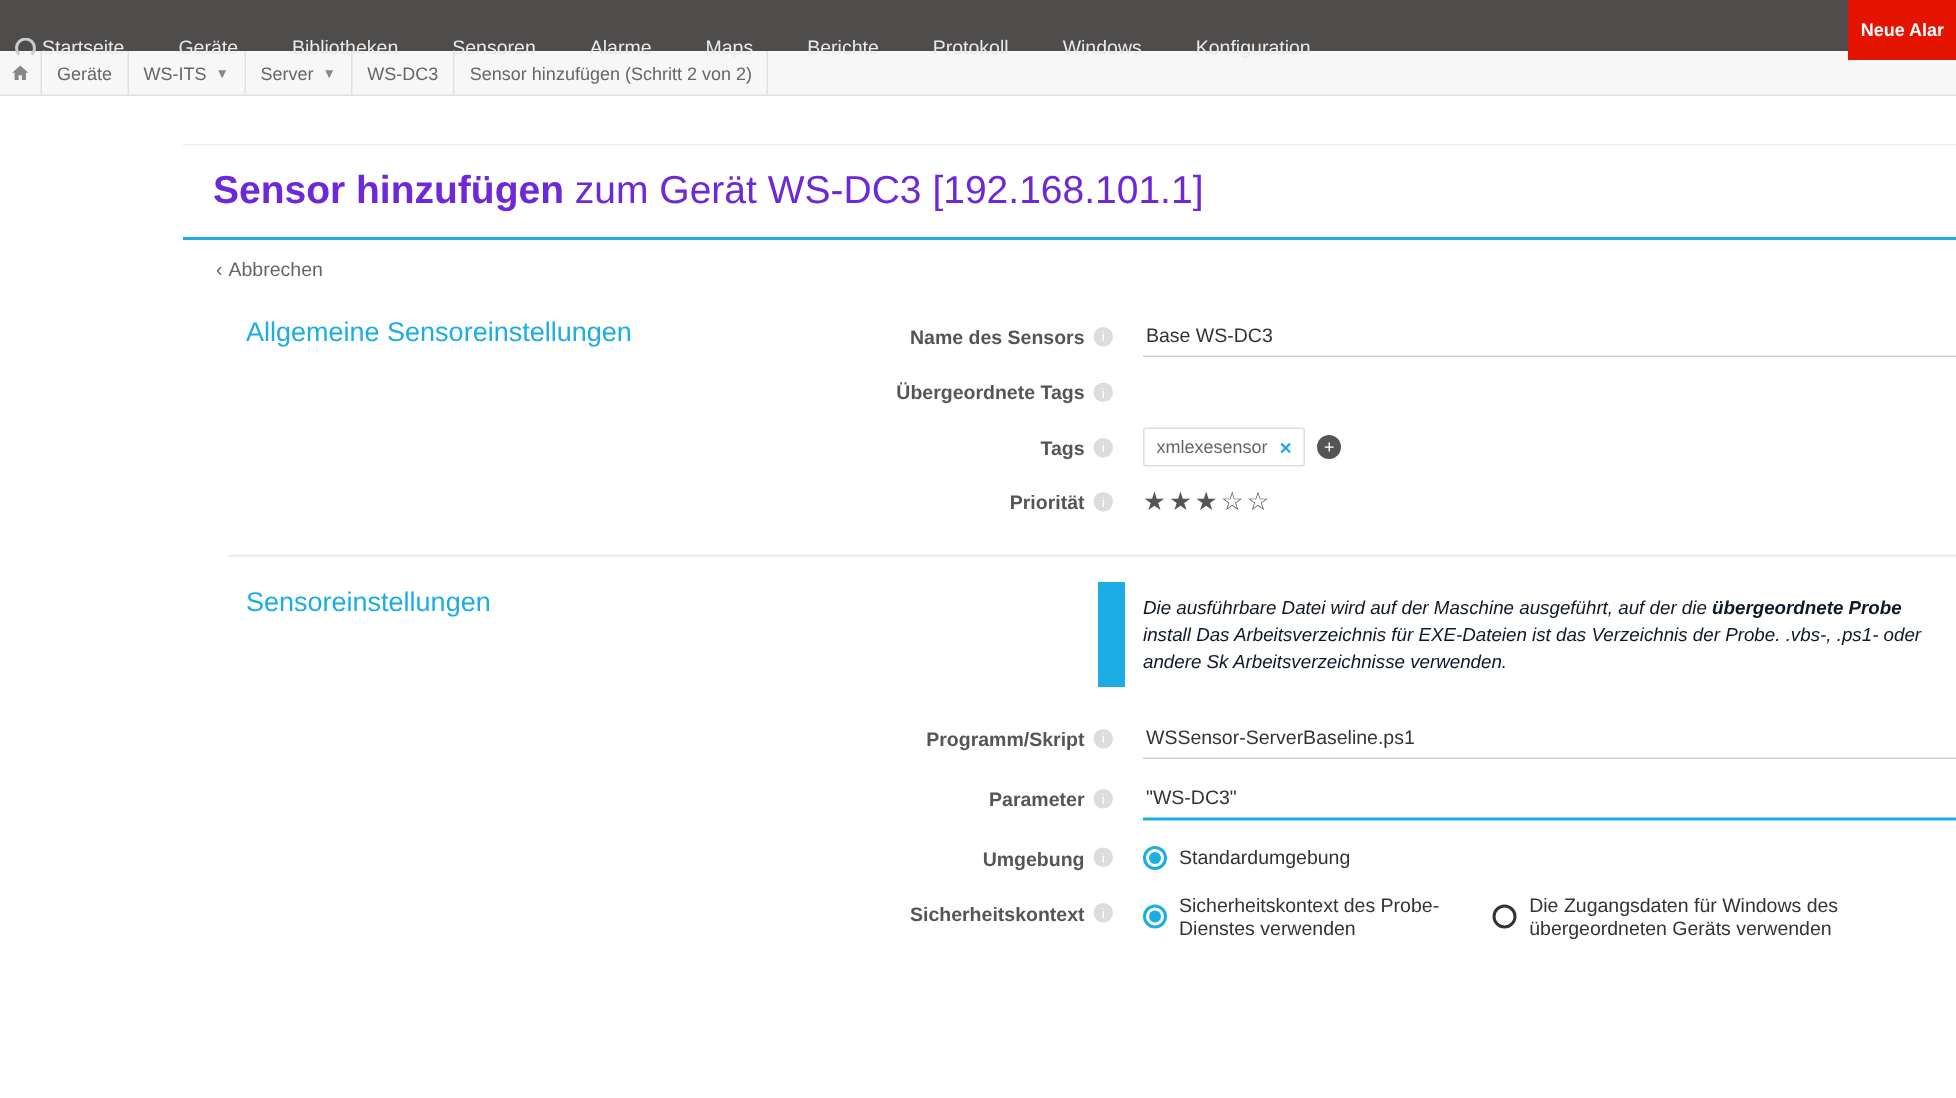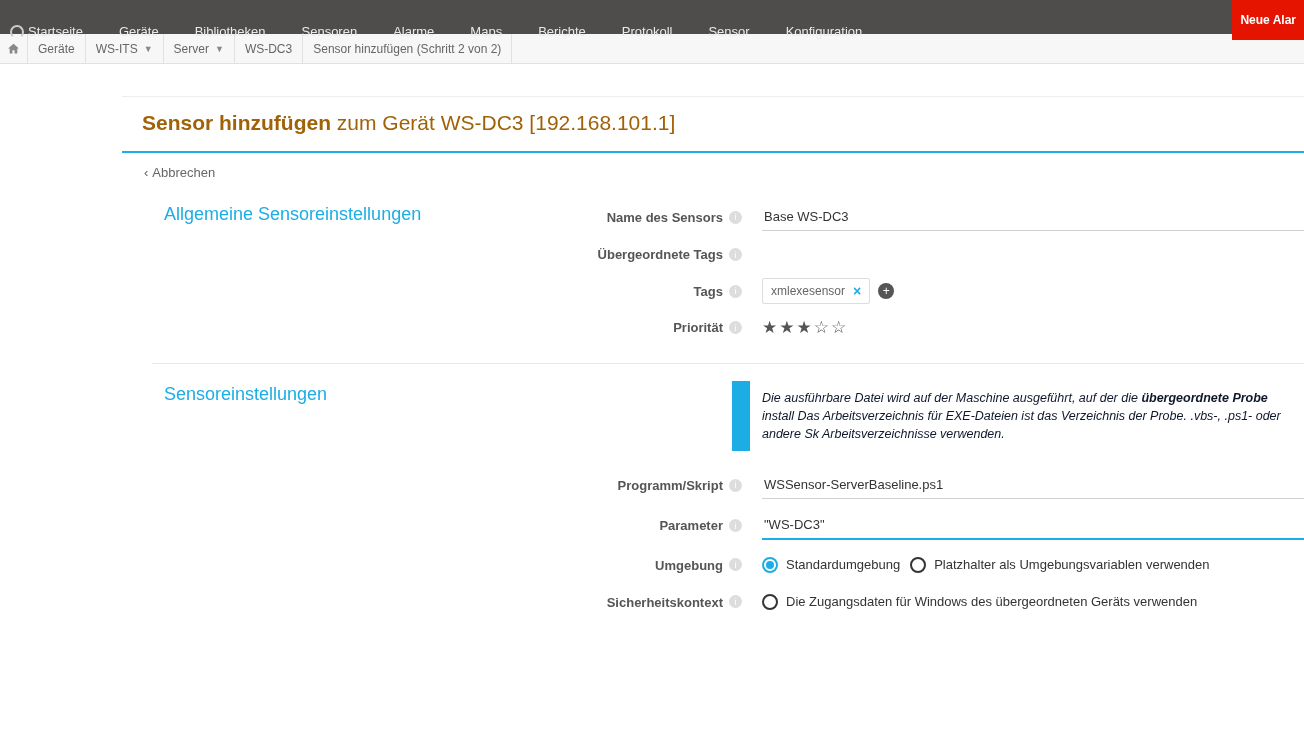--- a/index.html
+++ b/index.html
@@ -8,21 +8,21 @@
 .topnav .logo-icon{width:14px;height:14px;border:2px solid #ccc;border-radius:50%;border-bottom-color:transparent;margin-right:4px;display:inline-block;vertical-align:middle}
 .topnav-item{color:#eaeaea;padding:0 18px;height:44px;display:flex;align-items:flex-end;cursor:pointer;font-size:13px}
 .topnav-item.first{padding-left:4px}
 .alarm-btn{position:absolute;right:0;top:0;height:40px;background:#e51400;color:#fff;padding:0 8px;display:flex;align-items:center;font-size:12px;font-weight:600;cursor:pointer}
 .breadcrumb{height:30px;background:#f7f7f7;border-bottom:1px solid #e1e1e1;display:flex;align-items:center;font-size:12px;color:#666}
 .bc-item{padding:0 10px;height:30px;display:flex;align-items:center;border-right:1px solid #e1e1e1;cursor:pointer;gap:6px}
 .bc-home{width:28px;justify-content:center;padding:0}
 .bc-caret{font-size:9px;color:#888}
 .page{margin-left:122px;margin-top:32px;border-top:1px solid #eee;background:#fff;padding-bottom:40px}
 .page-header{padding:14px 20px 16px;border-bottom:2px solid #1CADE4}
-.page-title{font-size:21px;font-weight:400;color:#a16207}
+.page-title{font-size:26px;font-weight:400;color:#6d28d9}
 .page-title .bold{font-weight:700}
 .back-row{padding:12px 22px;color:#666;font-size:13px;cursor:pointer}
 .back-row .chev{font-size:13px;margin-right:4px}
 .section-head{color:#1CADE4;font-size:18px;font-weight:400;padding:12px 0 10px 42px}
 .form-grid{display:grid;grid-template-columns:600px 1fr;padding-left:30px}
 .form-row{display:contents}
 .form-label{grid-column:1;display:flex;justify-content:flex-end;align-items:center;padding:10px 10px 10px 0;color:#555;font-size:13px;font-weight:600;gap:6px}
 .form-label .info-icon{width:13px;height:13px;border-radius:50%;background:#ddd;color:#fff;font-size:9px;display:inline-flex;align-items:center;justify-content:center;font-weight:400}
 .form-control{grid-column:2;padding:6px 0 6px 10px;display:flex;align-items:center;flex-wrap:wrap;gap:8px}
 .text-input{border:none;border-bottom:1px solid #d0d0d0;padding:6px 2px;font-size:13px;color:#333;width:100%;max-width:560px;outline:none}
@@ -68,21 +68,21 @@
   <div class="topnav-item">
       <span>Maps</span>
     </div>
   <div class="topnav-item">
       <span>Berichte</span>
     </div>
   <div class="topnav-item">
       <span>Protokoll</span>
     </div>
   <div class="topnav-item">
-      <span>Sensor</span>
+      <span>Windows</span>
     </div>
   <div class="topnav-item">
       <span>Konfiguration</span>
     </div>
   <div class="alarm-btn">
       <span>Neue Alar</span>
     </div>
 </div>
 
 <div class="breadcrumb">
@@ -200,34 +200,34 @@
       <div class="form-label" style="align-items:flex-start;padding-top:12px">
           <span>Umgebung</span>
           <span class="info-icon">i</span>
         </div>
       <div class="form-control">
         <div class="radio-group">
           <label class="radio-item">
               <span class="radio checked"></span>
               <span>Standardumgebung</span>
             </label>
-          <label class="radio-item">
-              <span class="radio"></span>
-              <span>Platzhalter als Umgebungsvariablen verwenden</span>
-            </label>
         </div>
       </div>
     </div>
     <div class="form-row">
       <div class="form-label" style="align-items:flex-start;padding-top:12px">
           <span>Sicherheitskontext</span>
           <span class="info-icon">i</span>
         </div>
       <div class="form-control">
         <div class="radio-group">
+          <label class="radio-item">
+              <span class="radio checked"></span>
+              <span>Sicherheitskontext des Probe-Dienstes verwenden</span>
+            </label>
           <label class="radio-item">
               <span class="radio"></span>
               <span>Die Zugangsdaten für Windows des übergeordneten Geräts verwenden</span>
             </label>
         </div>
       </div>
     </div>
   </div>
 </div>
 

